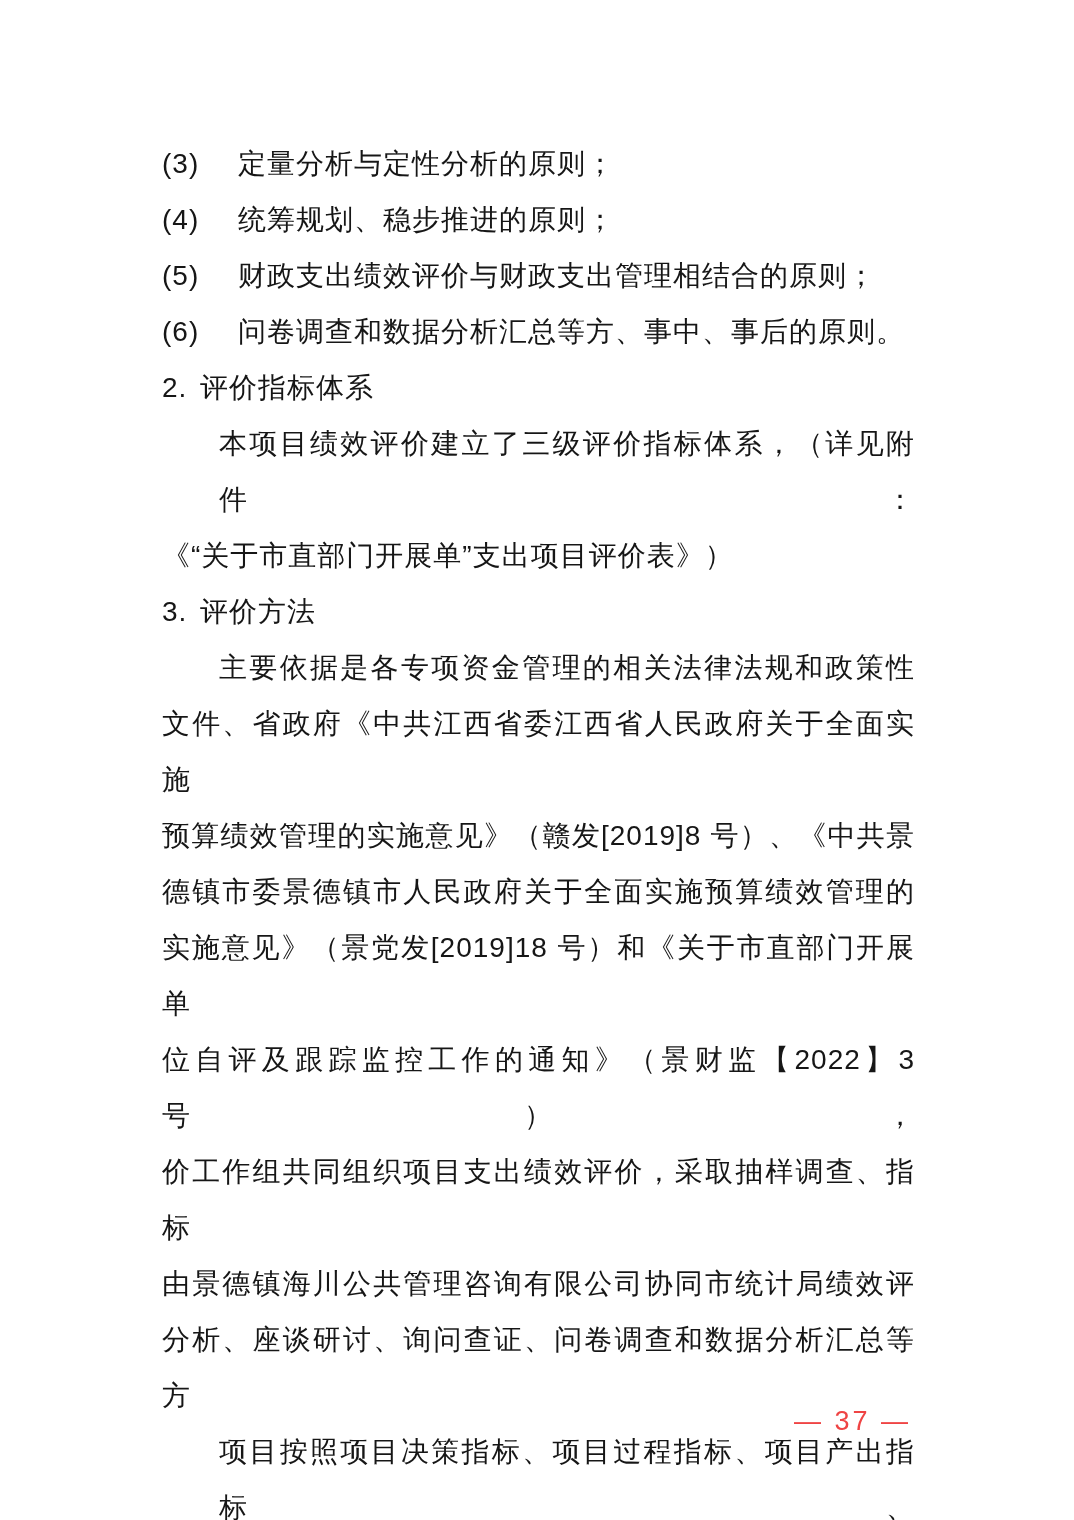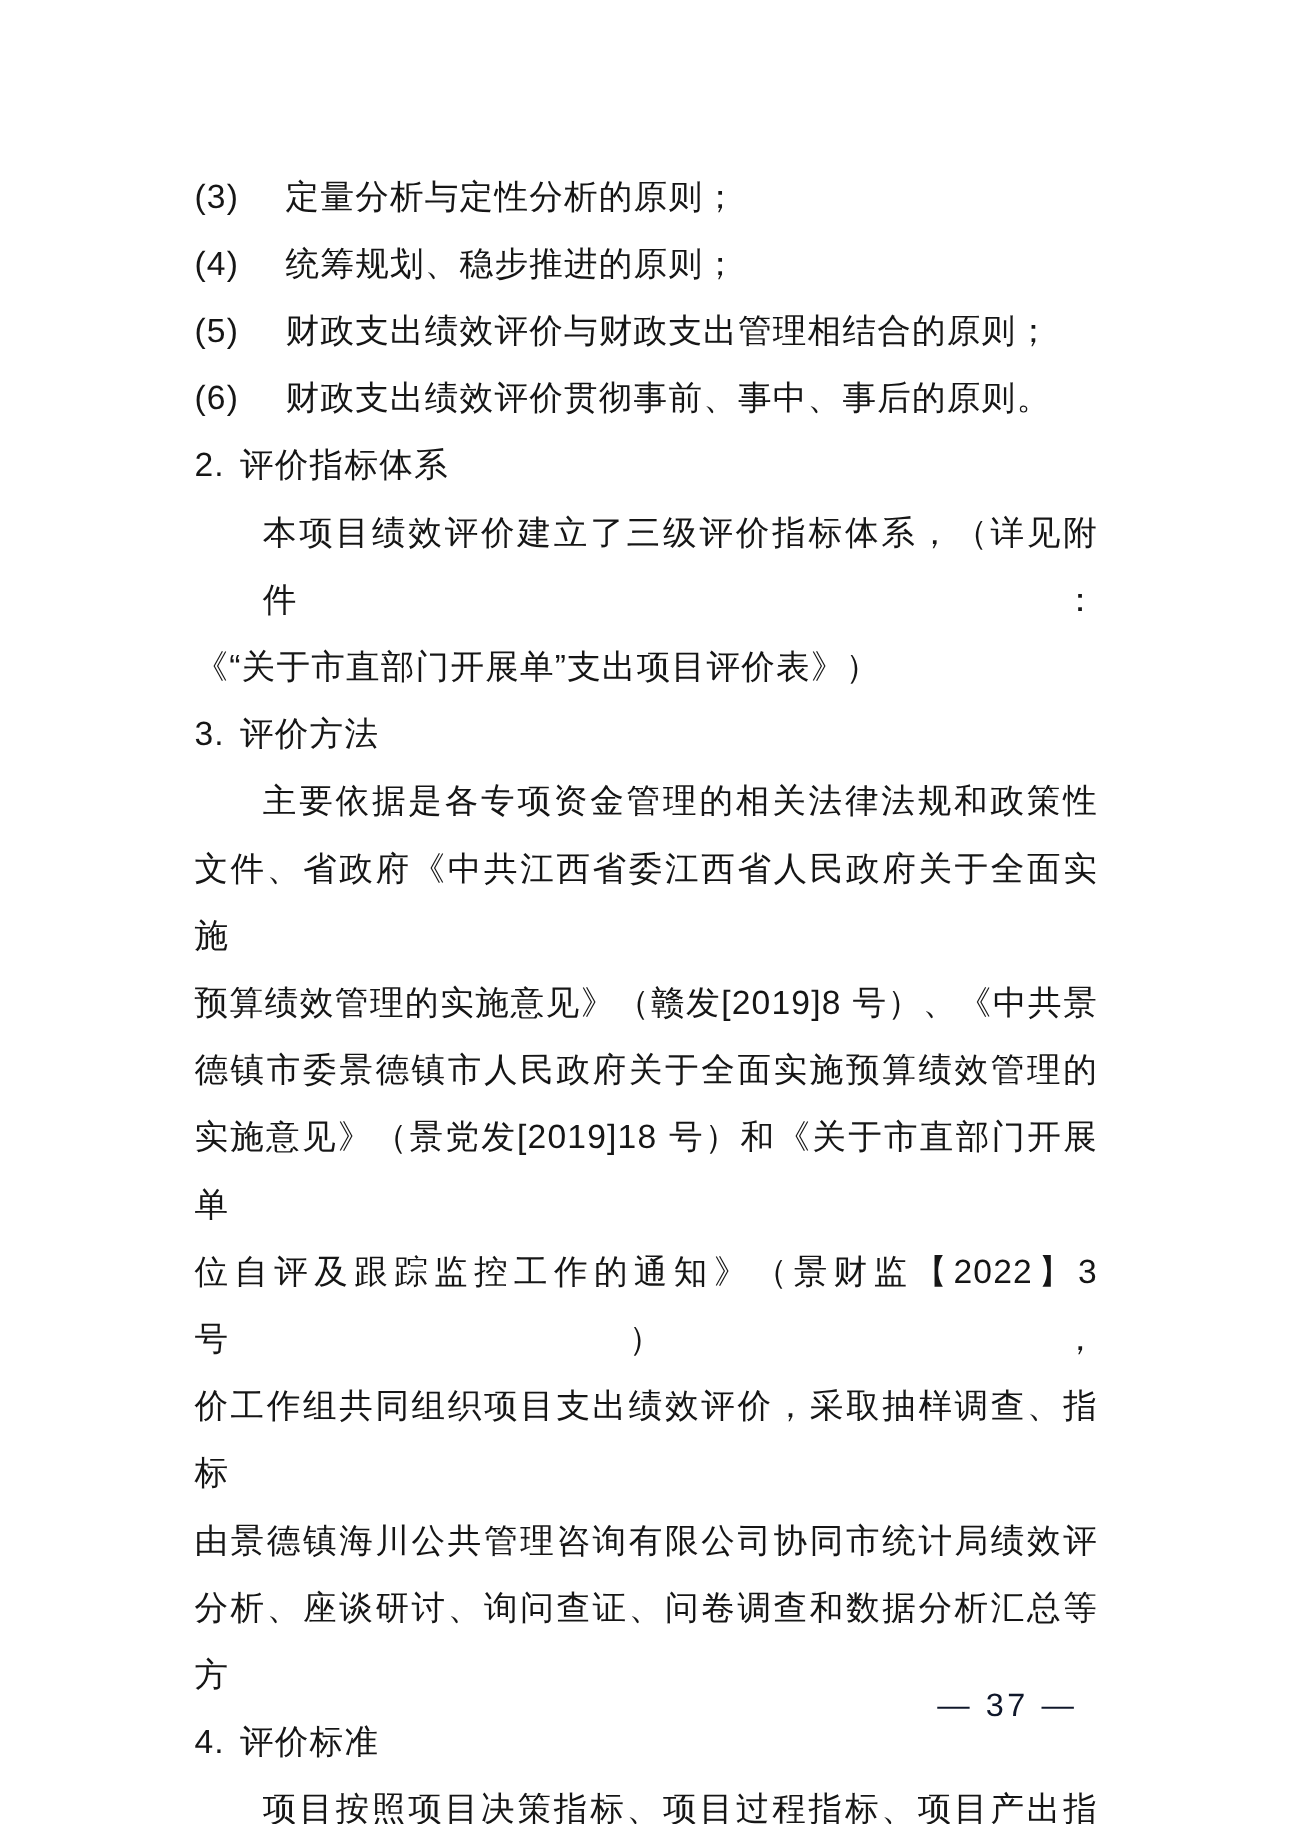--- a/index.html
+++ b/index.html
@@ -46,46 +46,45 @@
   }
   .line.list .marker {
     width: 76px; 
   }
   .line.heading .marker {
     width: 38px; 
   }
   .page-number {
     position: absolute;
     top: 1406px;
-    right: 176px;
+    right: 163px;
     font-size: 27px;
     letter-spacing: 3px;
-    color: #0f172a;
+    color: #ef4444;
     white-space: nowrap;
   }
 </style>
 </head>
 <body>
 
 <div class="page">
   <div class="doc-body" id="doc-body">
       <div class="line list"><span class="marker">(3)</span><span>定量分析与定性分析的原则；</span></div>
       <div class="line list"><span class="marker">(4)</span><span>统筹规划、稳步推进的原则；</span></div>
       <div class="line list"><span class="marker">(5)</span><span>财政支出绩效评价与财政支出管理相结合的原则；</span></div>
-      <div class="line list"><span class="marker">(6)</span><span>财政支出绩效评价贯彻事前、事中、事后的原则。</span></div>
+      <div class="line list"><span class="marker">(6)</span><span>问卷调查和数据分析汇总等方、事中、事后的原则。</span></div>
       <div class="line heading"><span class="marker">2.</span><span>评价指标体系</span></div>
       <div class="line para-first"><span>本项目绩效评价建立了三级评价指标体系，（详见附件：</span></div>
       <div class="line para-line end"><span>《“关于市直部门开展单”支出项目评价表》）</span></div>
       <div class="line heading"><span class="marker">3.</span><span>评价方法</span></div>
       <div class="line para-first"><span>主要依据是各专项资金管理的相关法律法规和政策性</span></div>
       <div class="line para-line"><span>文件、省政府《中共江西省委江西省人民政府关于全面实施</span></div>
       <div class="line para-line"><span>预算绩效管理的实施意见》（赣发[2019]8 号）、《中共景</span></div>
       <div class="line para-line"><span>德镇市委景德镇市人民政府关于全面实施预算绩效管理的</span></div>
       <div class="line para-line"><span>实施意见》（景党发[2019]18 号）和《关于市直部门开展单</span></div>
       <div class="line para-line"><span>位自评及跟踪监控工作的通知》（景财监【2022】3 号），</span></div>
       <div class="line para-line"><span>价工作组共同组织项目支出绩效评价，采取抽样调查、指标</span></div>
       <div class="line para-line"><span>由景德镇海川公共管理咨询有限公司协同市统计局绩效评</span></div>
       <div class="line para-line"><span>分析、座谈研讨、询问查证、问卷调查和数据分析汇总等方</span></div>
-      <div class="line heading"><span class="marker">4.</span><span>评价标准</span></div>
       <div class="line para-first"><span>项目按照项目决策指标、项目过程指标、项目产出指标、</span></div>
     </div>
   <div class="page-number">— 37 —</div>
 </div>
 
 </body></html>

